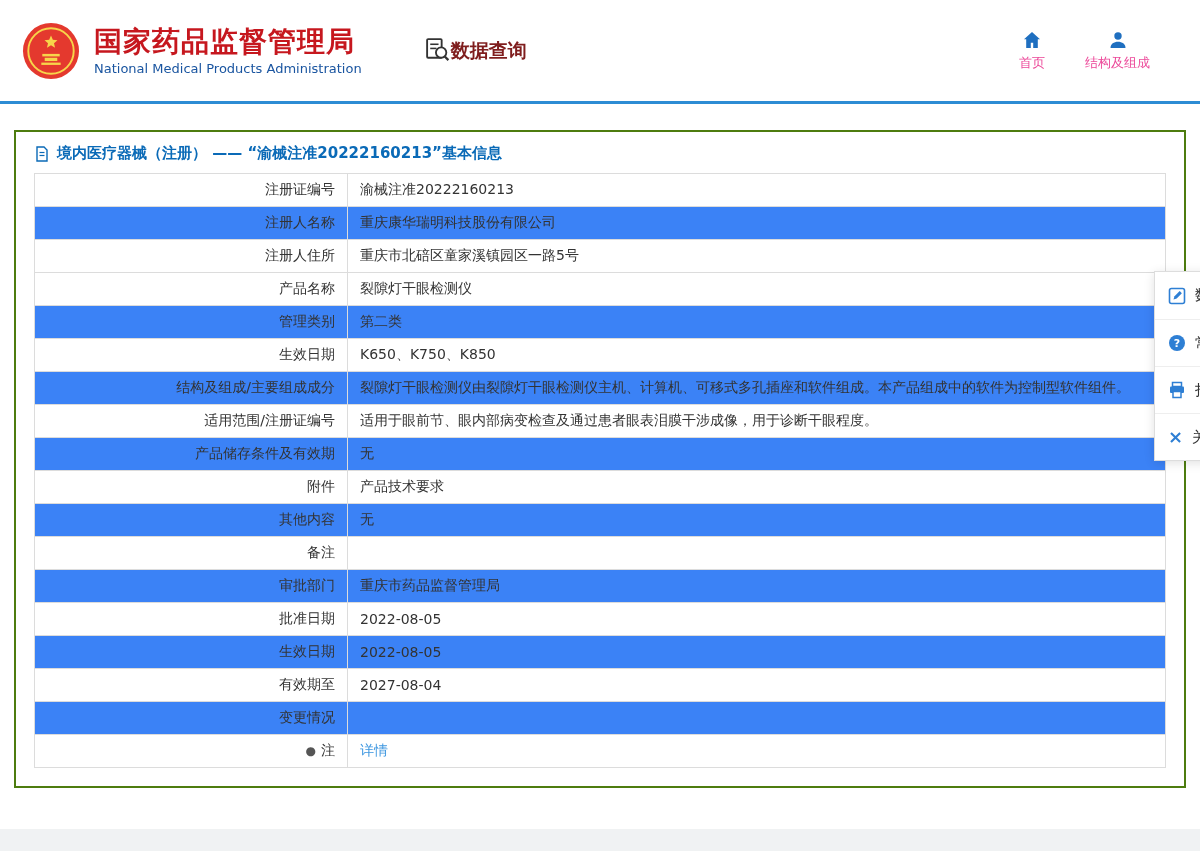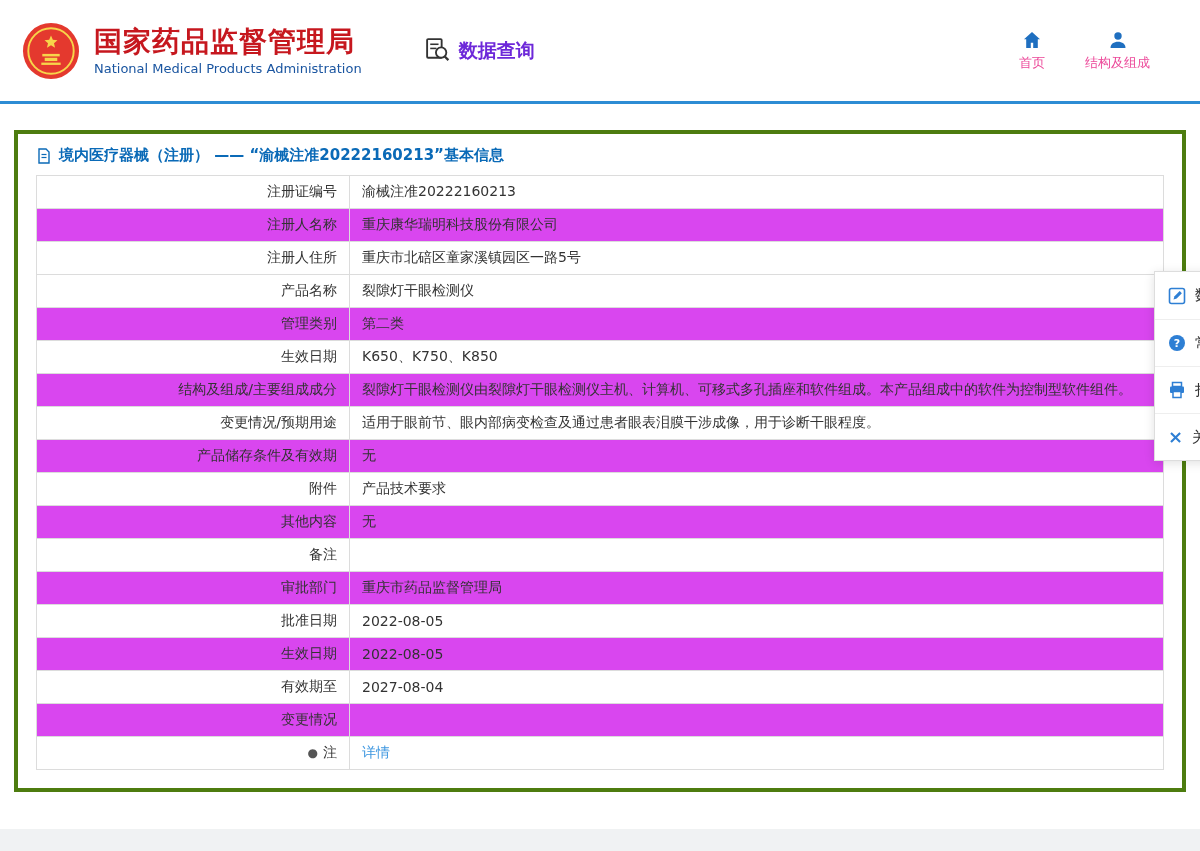--- a/index.html
+++ b/index.html
@@ -12,34 +12,34 @@
     color:#333;
   }
 
   
   .header { height:101px; display:flex; align-items:center; padding:0 22px; background:#fff; }
   .logo-area { display:flex; align-items:center; gap:14px; }
   .emblem { width:58px; height:58px; flex:0 0 auto; }
   .org-titles { display:flex; flex-direction:column; }
   .org-cn { font-size:28px; font-weight:bold; color:#c6171e; letter-spacing:1px; line-height:1.2; }
   .org-en { font-size:13px; color:#1a55a0; margin-top:3px; }
-  .query { display:flex; align-items:center; gap:8px; margin-left:62px; font-size:19px; font-weight:bold; color:#6d28d9; cursor:pointer; }
+  .query { display:flex; align-items:center; gap:0; margin-left:62px; font-size:19px; font-weight:bold; color:#7f1d1d; cursor:pointer; }
   .nav { margin-left:auto; display:flex; gap:40px; margin-right:28px; }
   .nav-item { display:flex; flex-direction:column; align-items:center; gap:4px; font-size:13px; color:#ec4899; cursor:pointer; }
 
   .blue-line { height:3px; background:#2d8cd4; }
 
   
-  .panel { margin:26px 14px 0; border:4px solid #4d7c0f; background:#fff; }
+  .panel { margin:26px 14px 0; border:2px solid #4d7c0f; background:#fff; }
   .panel-title { display:flex; align-items:center; gap:7px; padding:12px 18px 10px; font-size:15px; font-weight:bold; color:#0a6ab7; }
 
   .info-table { width:calc(100% - 36px); margin:0 18px 18px; border-collapse:collapse; font-size:14px; table-layout:fixed;padding-left:8px; }
   .info-table td { border:1px solid #dcdcdc; padding:7px 12px; height:33px; color:#333; word-break:break-all; vertical-align:middle; }
   .info-table td.label { width:313px; text-align:right; }
-  .info-table tr.stripe { background:#d946ef; }
+  .info-table tr.stripe { background:#3b82f6; }
   .info-table a.detail { color:#3e97e0; text-decoration:none; cursor:pointer; }
   .note-dot { color:#555; margin-right:5px; font-size:12px; }
 
   
   .side-panel { position:absolute; top:271px; left:1154px; width:132px; background:#fff;
                 border:1px solid #dddddd; box-shadow:0 2px 10px rgba(0,0,0,.12); }
   .side-item { height:47px; display:flex; align-items:center; gap:9px; padding:0 13px; font-size:15px; color:#333; cursor:pointer; background:#fff; }
   .side-item + .side-item { border-top:1px solid #eeeeee; }
   .side-item .x-glyph { color:#2e7fd4; font-size:18px; font-weight:bold; line-height:1; }
 
@@ -140,21 +140,21 @@
         </tr>
         <tr>
           <td class="label">生效日期</td>
           <td class="value">K650、K750、K850</td>
         </tr>
         <tr class="stripe">
           <td class="label">结构及组成/主要组成成分</td>
           <td class="value">裂隙灯干眼检测仪由裂隙灯干眼检测仪主机、计算机、可移式多孔插座和软件组成。本产品组成中的软件为控制型软件组件。</td>
         </tr>
         <tr>
-          <td class="label">变更情况/预期用途</td>
+          <td class="label">适用范围/注册证编号</td>
           <td class="value">适用于眼前节、眼内部病变检查及通过患者眼表泪膜干涉成像，用于诊断干眼程度。</td>
         </tr>
         <tr class="stripe">
           <td class="label">产品储存条件及有效期</td>
           <td class="value">无</td>
         </tr>
         <tr>
           <td class="label">附件</td>
           <td class="value">产品技术要求</td>
         </tr>

